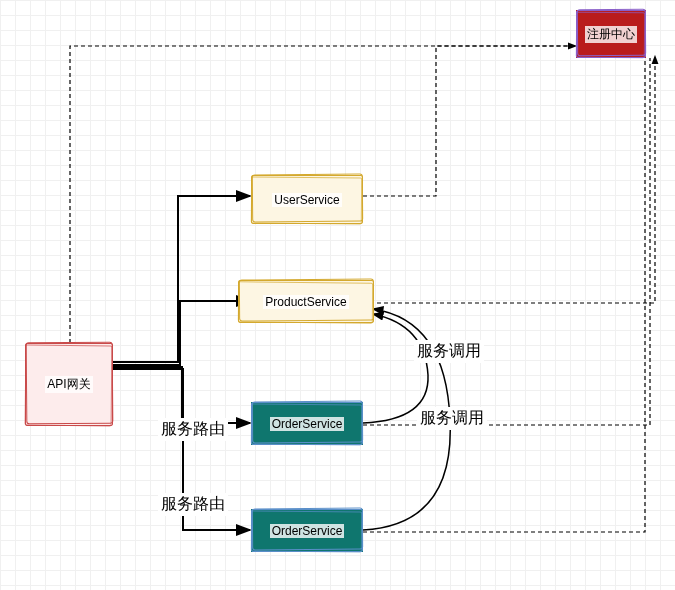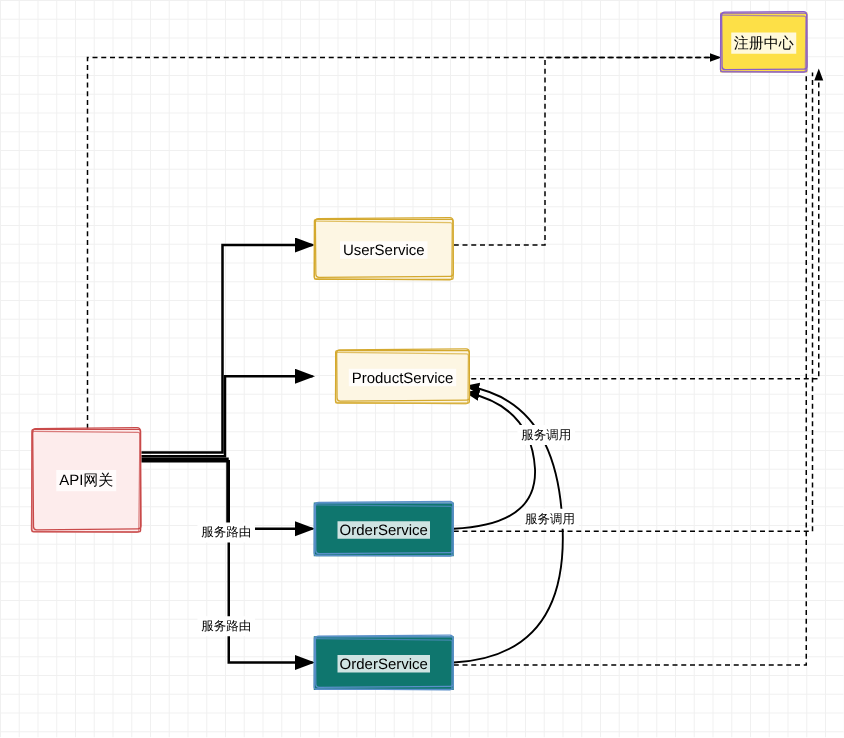--- a/index.html
+++ b/index.html
@@ -56,39 +56,39 @@
     .label {
       position: relative;
       z-index: 2;
       background: rgba(255,255,255,0.8);
       padding: 0 2px;
     }
     .edge-label {
       position: absolute;
       background: #fff;
       padding: 1px 3px;
-      font-size: 10px;
+      font-size: 16px;
       z-index: 5;
       white-space: nowrap;
     }
     svg.connectors {
       position: absolute;
       inset: 0;
       width: 675px;
       height: 590px;
       z-index: 2;
     }
     .red .sketch-border, .red .sketch-border::before, .red .sketch-border::after { border-color: #c94a4a; }
     .red { background: #fdecec; }
     .yellow .sketch-border, .yellow .sketch-border::before, .yellow .sketch-border::after { border-color: #d4a92f; }
     .yellow { background: #fdf6e3; }
     .blue .sketch-border, .blue .sketch-border::before, .blue .sketch-border::after { border-color: #5a8fc9; }
     .blue { background: #0f766e; }
     .purple .sketch-border, .purple .sketch-border::before, .purple .sketch-border::after { border-color: #8a5fc9; }
-    .purple { background: #fde047; }
+    .purple { background: #b91c1c; }
   </style>
 </head>
 <body>
 
 <div class="grid"></div>
 
 <svg class="connectors">
   <defs>
     <marker id="arrow" markerWidth="10" markerHeight="10" refX="7" refY="3" orient="auto">
       <path d="M0,0 L8,3 L0,6 Z" fill="#000"></path>
@@ -116,21 +116,21 @@
 <div class="node red" style="left:25px; top:343px; width:88px; height:83px;">
   <div class="sketch-border"></div>
   <span class="label">API网关</span>
 </div>
 
 <div class="node yellow" style="left:251px; top:175px; width:112px; height:49px;">
   <div class="sketch-border"></div>
   <span class="label">UserService</span>
 </div>
 
-<div class="node yellow" style="left:268px; top:280px; width:108px; height:43px;">
+<div class="node yellow" style="left:238px; top:280px; width:136px; height:43px;">
   <div class="sketch-border"></div>
   <span class="label">ProductService</span>
 </div>
 
 <div class="node blue" style="left:251px; top:402px; width:112px; height:43px;">
   <div class="sketch-border"></div>
   <span class="label">OrderService</span>
 </div>
 
 <div class="node blue" style="left:251px; top:509px; width:112px; height:43px;">

